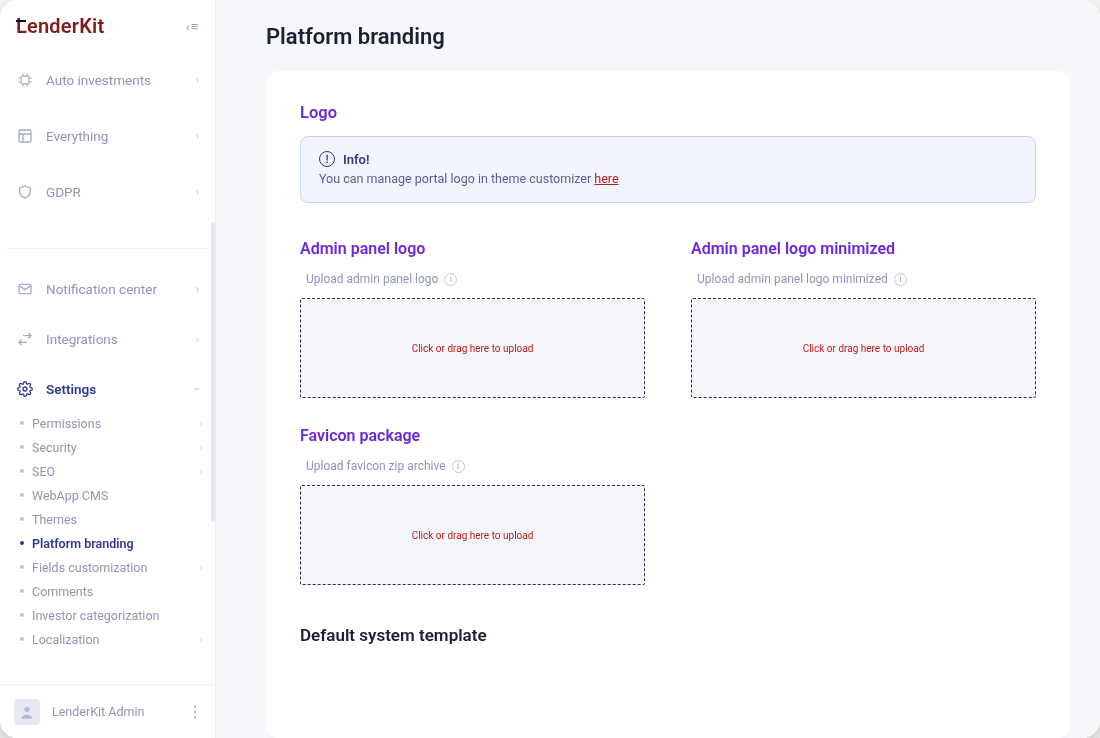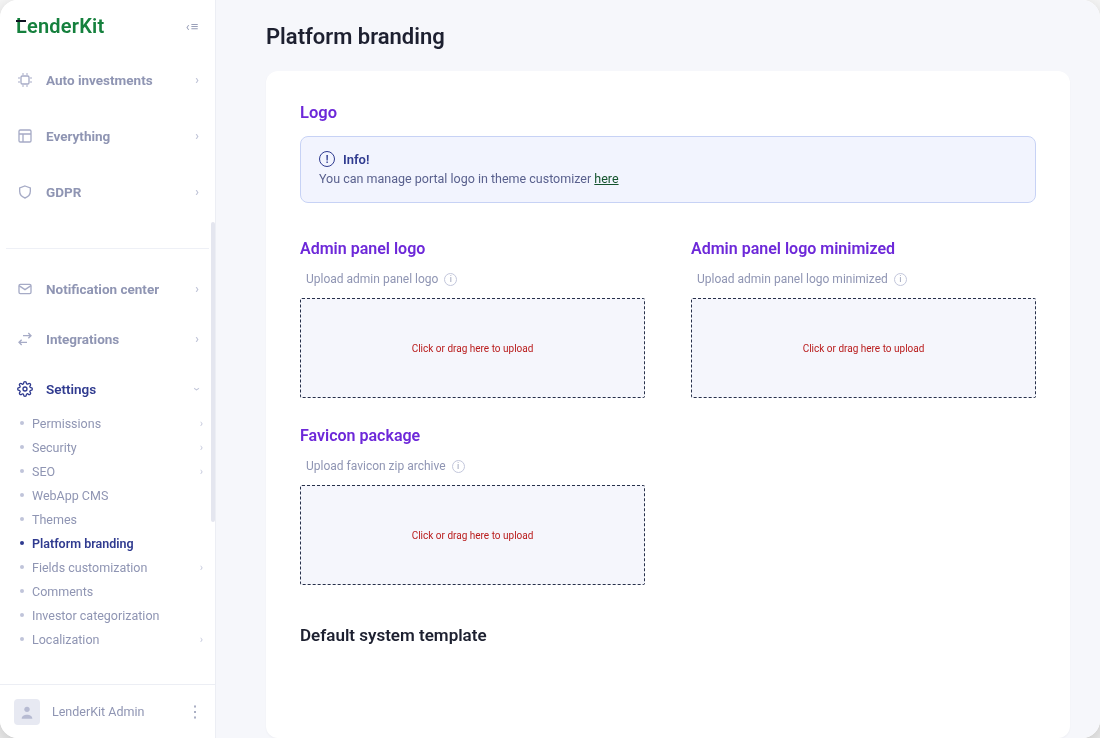--- a/index.html
+++ b/index.html
@@ -35,21 +35,21 @@
     height: 52px;
     display: flex;
     align-items: center;
     justify-content: space-between;
     padding: 0 12px 0 16px;
   }
   .brand {
     font-weight: 600;
     font-size: 20px;
     letter-spacing: 0.2px;
-    color: #15803d;
+    color: #7f1d1d;
     position: relative;
   }
   .brand::before{
     content:"";
     position:absolute;
     left:0; top:6px;
     width:10px; height:2px;
     background:#0f1222;
   }
   .collapse-btn {
@@ -78,21 +78,20 @@
   .nav-list { list-style: none; padding: 6px 6px 0 6px; }
   .nav-item {
     display:flex; align-items:center;
     height:44px;
     padding: 0 10px;
     border-radius: 8px;
     color:#8f95b3;
     font-size:13.5px;
     cursor:pointer;
     justify-content: space-between;
-    font-weight: bold;
   }
   .nav-item .left{ display:flex; align-items:center; gap:12px;}
   .nav-item .icon{
     width:18px; height:18px; display:flex;align-items:center;justify-content:center;
     color:#a6abc6;
   }
   .nav-item .chev{ color:#c1c5d8; font-size:12px;}
   .nav-item.active { color:#2f3a8f; font-weight:600; }
   .nav-item.active .icon{ color:#2f3a8f;}
   .nav-gap{ height:30px; }
@@ -177,21 +176,21 @@
   .info-head{
     display:flex; align-items:center; gap:8px;
     color:#2f3a8f; font-weight:600; font-size:13px;
     margin-bottom:4px;
   }
   .info-head .iicon{
     width:16px;height:16px;border:1.5px solid #2f3a8f;border-radius:50%;
     display:flex;align-items:center;justify-content:center;
     font-size:10px;font-weight:700;
   }
-  .info-box a{ color:#14532d; text-decoration:underline;}
+  .info-box a{ color:#b91c1c; text-decoration:underline;}
 
   .grid{
     display:grid;
     grid-template-columns: 1fr 1fr;
     column-gap:46px;
     row-gap:28px;
     margin-top:36px;
   }
   .subtitle{
     font-size:12px;

